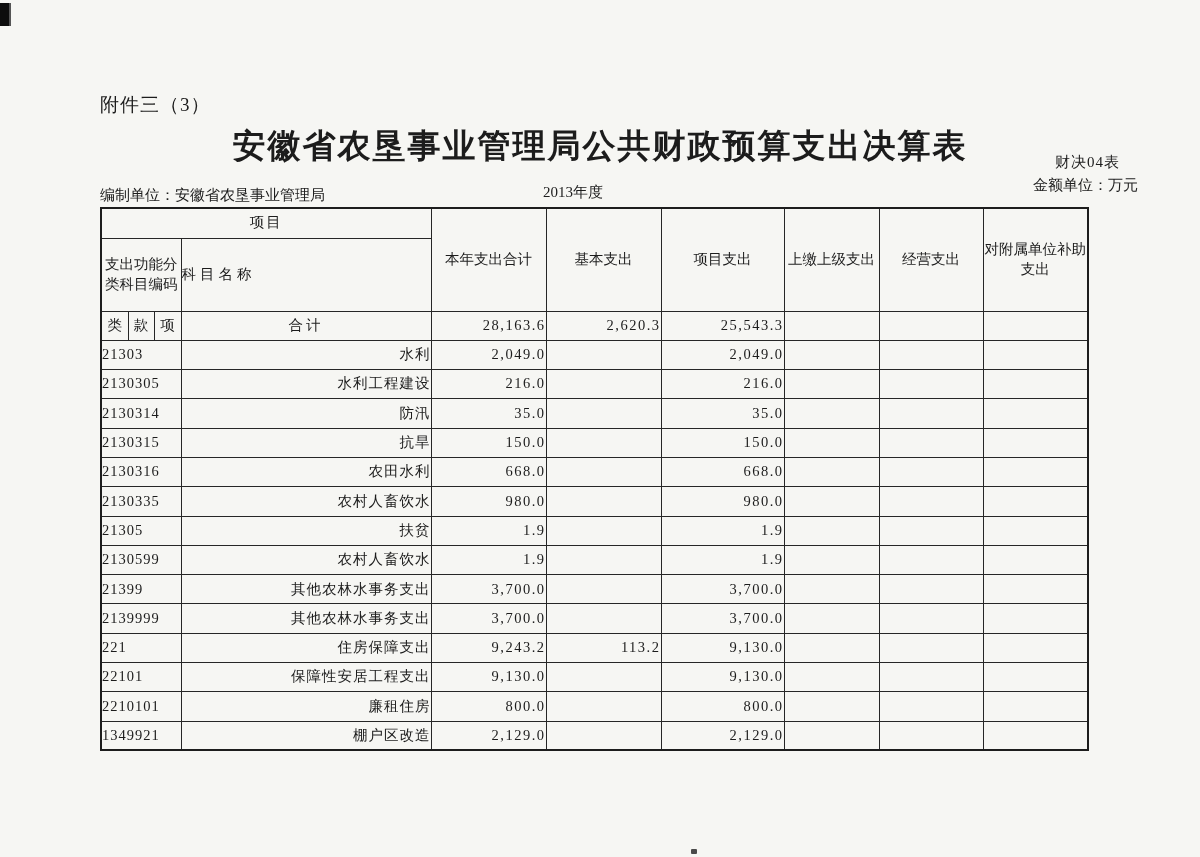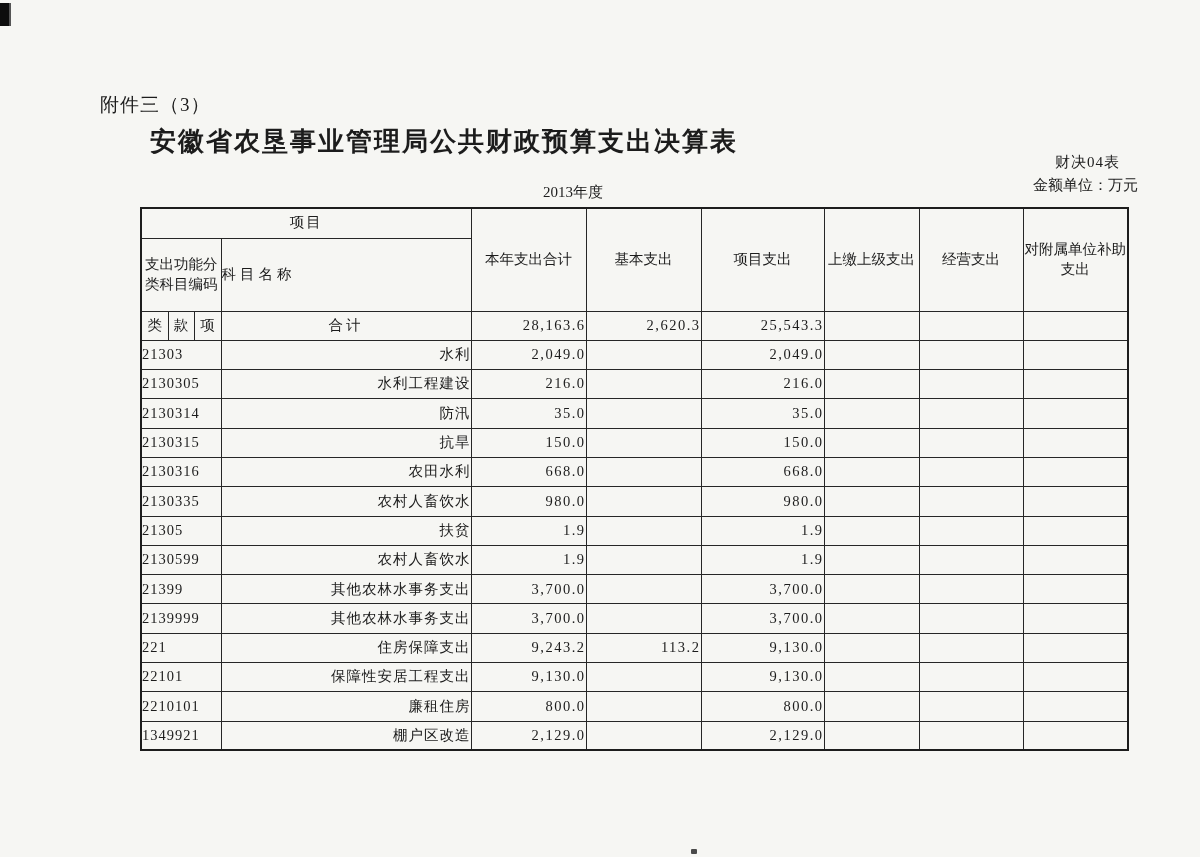--- a/index.html
+++ b/index.html
@@ -35,22 +35,22 @@
   .attachment-label {
     position: absolute;
     left: 100px; top: 92px;
     font-size: 19px;
     letter-spacing: 1px;
   }
   .doc-title {
     position: absolute;
     left: 150px; top: 124px;
     width: 900px;
-    text-align: left;
-    font-size: 26px;
+    text-align: center;
+    font-size: 33px;
     font-weight: bold;
     letter-spacing: 2px;
   }
   .form-code {
     position: absolute;
     right: 107px; top: 153px;
     font-size: 15px;
     letter-spacing: 1px;
   }
   .meta-unit {
@@ -81,21 +81,21 @@
   }
   table.budget th, table.budget td {
     border: 1.6px solid #262626;
     padding: 0;
     font-weight: normal;
     font-size: 14.5px;
     line-height: 1.35;
     overflow: hidden;
     white-space: normal;
   }
-  table.budget { border: 2.5px solid #1d1d1d; margin-left: 40px; }
+  table.budget { border: 2.5px solid #1d1d1d; }
   thead tr.h1 { height: 30px; }
   thead tr.h2 { height: 73px; }
   tbody tr { height: 29.3px; }
   th.project-head { text-align: center; font-size: 15px; letter-spacing: 2px; }
   th.code-head { text-align: center; padding: 0 5px; }
   th.name-head { text-align: left; font-size: 15px; letter-spacing: 4px; }
   th.val-head { text-align: center; padding: 0 3px; font-size: 14px; }
   td.sub { text-align: center; font-size: 15px; }
   td.code {
     text-align: left;
@@ -126,20 +126,21 @@
 
   <div class="corner-mark"></div>
   <div class="bottom-speck"></div>
 
   <div class="attachment-label">附件三（3）</div>
 
   <div class="doc-title">安徽省农垦事业管理局公共财政预算支出决算表</div>
 
   <div class="form-code">财决04表</div>
 
+  <div class="meta-unit">编制单位：安徽省农垦事业管理局</div>
   <div class="meta-year">2013年度</div>
   <div class="meta-amount">金额单位：万元</div>
 
   <div class="table-wrap">
     <table class="budget">
       <colgroup>
         <col style="width:27px">
           <col style="width:26px">
           <col style="width:27px">
         <col style="width:250px">

